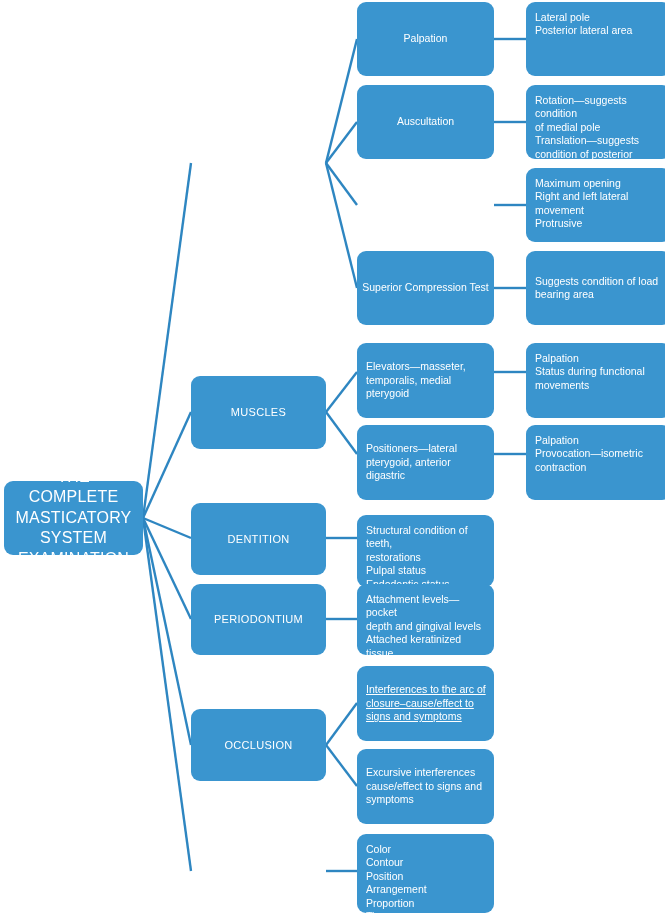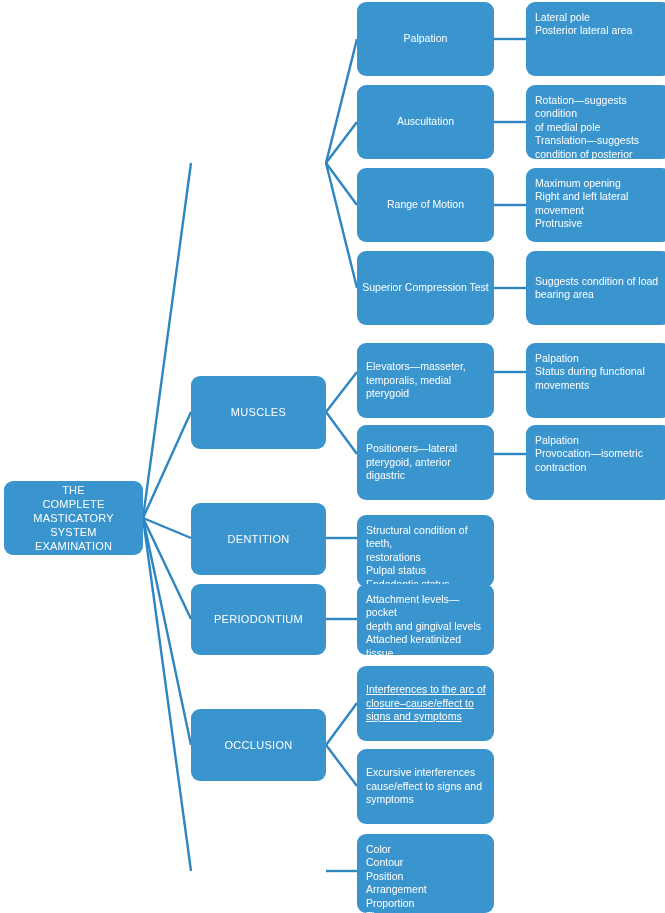--- a/index.html
+++ b/index.html
@@ -49,21 +49,21 @@
     justify-content: flex-start;
     text-align: left;
   }
   .txt {
     display: block;
     width: 100%;
     white-space: pre-line;
     line-height: 1.28;
   }
   .root {
-    font-size: 11px;
+    font-size: 16px;
     letter-spacing: .2px;
   }
   .lvl1 {
     font-size: 11px;
     letter-spacing: .3px;
   }
   .lvl2 {
     font-size: 10.5px;
   }
   .lvl3 {
@@ -138,23 +138,20 @@
 
 
   <div class="node node-center lvl2" style="left:357px; top:2px; width:137px; height:74px;">
     <span class="txt">Palpation</span>
   </div>
 
   <div class="node node-center lvl2" style="left:357px; top:85px; width:137px; height:74px;">
     <span class="txt">Auscultation</span>
   </div>
 
-  <div class="node node-center lvl2" style="left:357px; top:168px; width:137px; height:74px;">
-    <span class="txt">Range of Motion</span>
-  </div>
 
   <div class="node node-center lvl2" style="left:357px; top:251px; width:137px; height:74px;">
     <span class="txt">Superior Compression Test</span>
   </div>
 
   <div class="node node-left lvl2 pad-l" style="left:357px; top:343px; width:137px; height:75px;">
     <span class="txt">Elevators—masseter,
 temporalis, medial pterygoid</span>
   </div>
 

